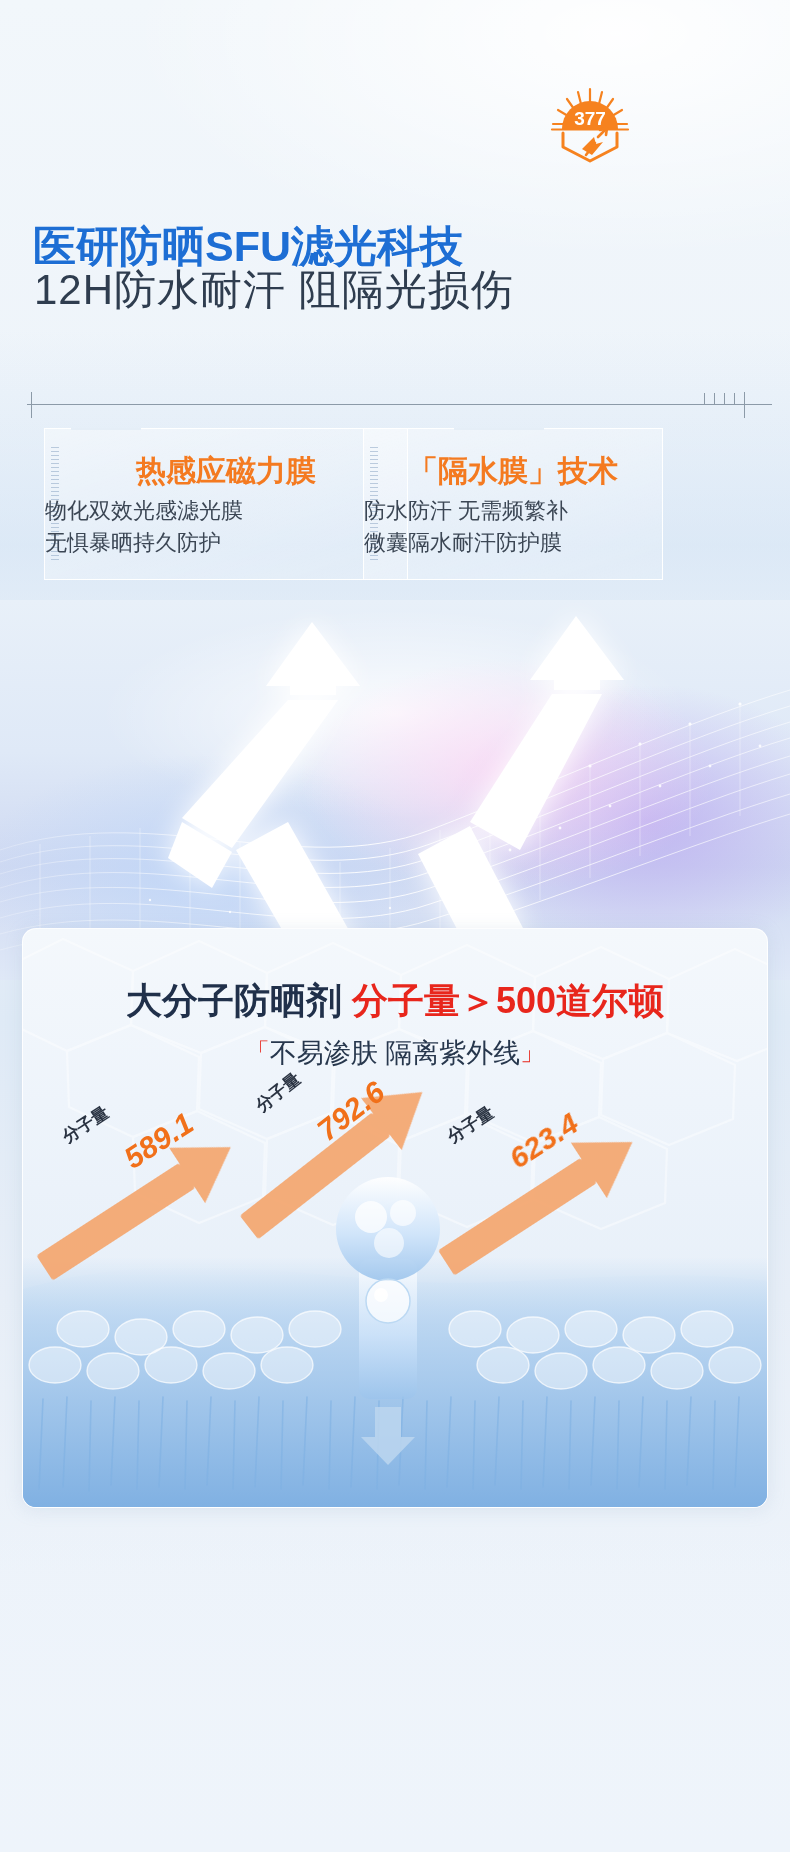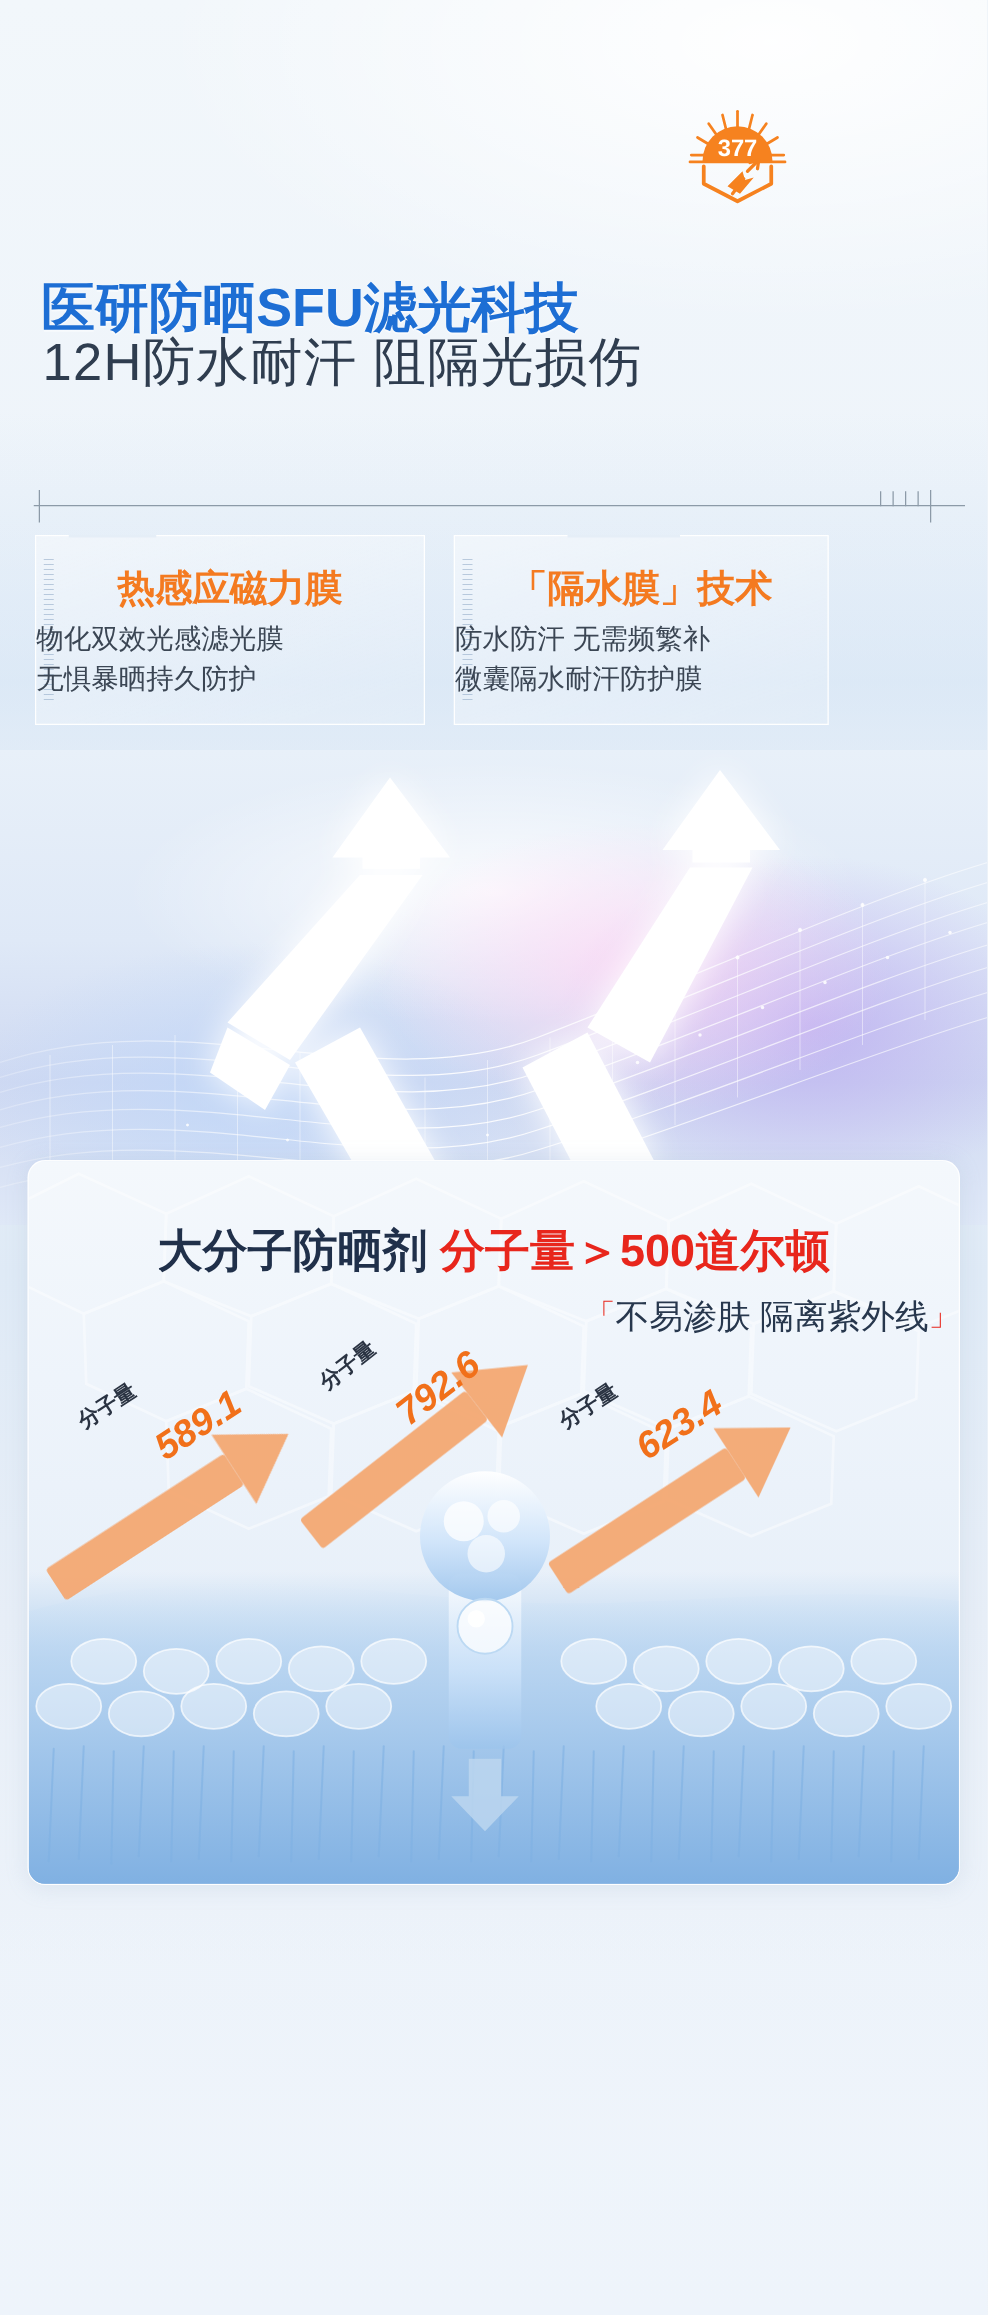--- a/index.html
+++ b/index.html
@@ -71,21 +71,21 @@
   .cards { position:absolute; left:0; top:428px; width:790px; height:160px; }
   .card {
     position:absolute; top:0; height:152px;
     border:1px solid rgba(255,255,255,.95);
     background:linear-gradient(160deg,rgba(255,255,255,.42),rgba(255,255,255,.12));
   }
   .card::before{
     content:""; position:absolute; left:-1px; top:-1px; width:34px; height:1px;
     background:rgba(255,255,255,.0);
   }
-  .card.left { left:28px; width:312px; }
+  .card.left { left:44px; width:364px; }
   .card.right { left:363px; width:300px; }
   
   .notch {
     position:absolute; top:-1px; height:2px; background:#e5eef7;
   }
   .card-title {
     position:absolute; left:0; right:0; top:22px;
     text-align:center;
     font-size:30px; font-weight:bold; color:#f47a20;
     white-space:nowrap;
@@ -125,21 +125,21 @@
   .hex-tex {
     position:absolute; left:0; top:0; width:746px; height:320px;
     opacity:.55;
   }
   .bigcard-title {
     position:absolute; left:0; right:0; top:48px; text-align:center;
     font-size:36px; font-weight:bold; color:#20304a; white-space:nowrap;
   }
   .bigcard-title .red { color:#e8261c; }
   .bigcard-sub {
-    position:absolute; left:0; right:0; top:106px; text-align:right;
+    position:absolute; left:0; right:0; top:106px; text-align:center;
     font-size:27px; color:#27374d; white-space:nowrap;
   }
   .brk { color:#e8261c; font-size:24px; vertical-align:2px; }
 
   .skin {
     position:absolute; left:0; bottom:0; width:746px; height:250px;
     background:linear-gradient(180deg, rgba(205,226,246,.0) 0%, rgba(176,207,238,.85) 28%, rgba(150,190,232,.95) 60%, rgba(132,177,227,.95) 100%);
   }
 
   .mwlabel {

